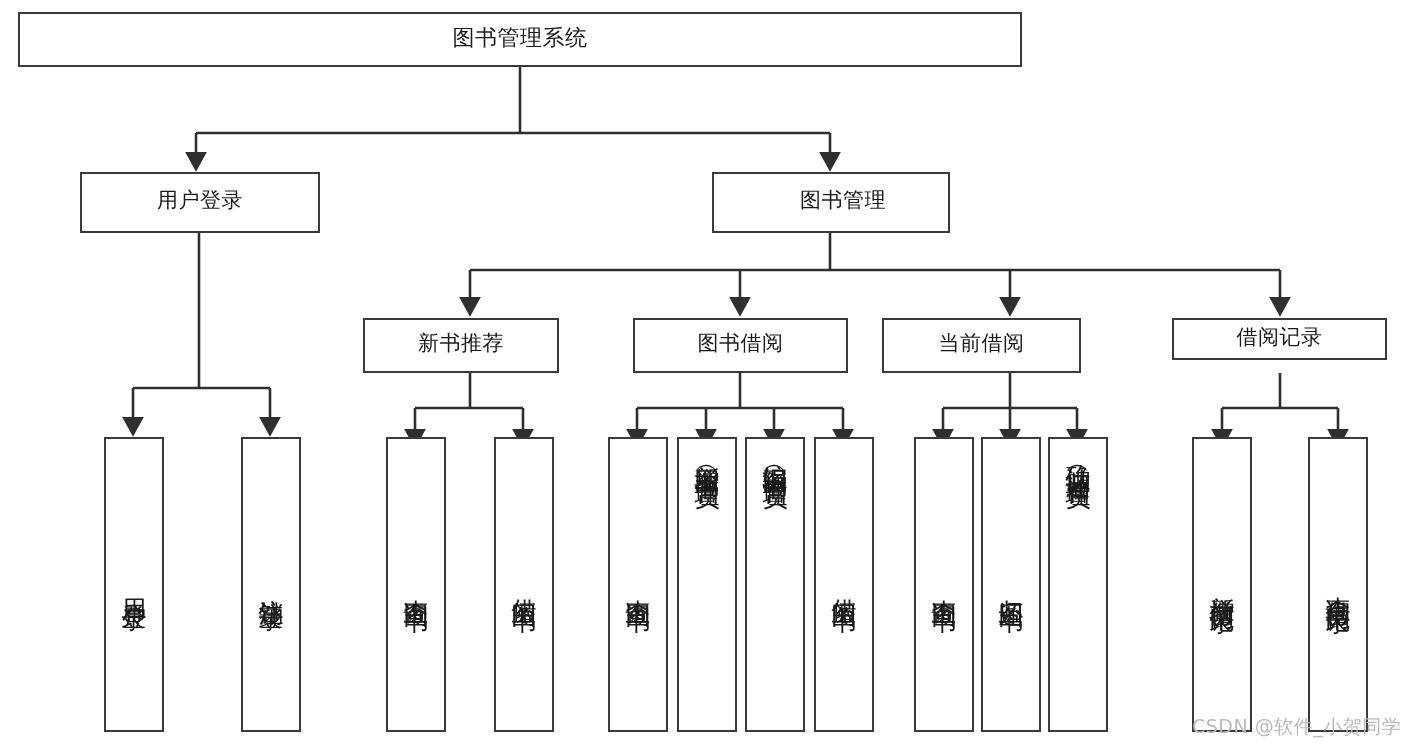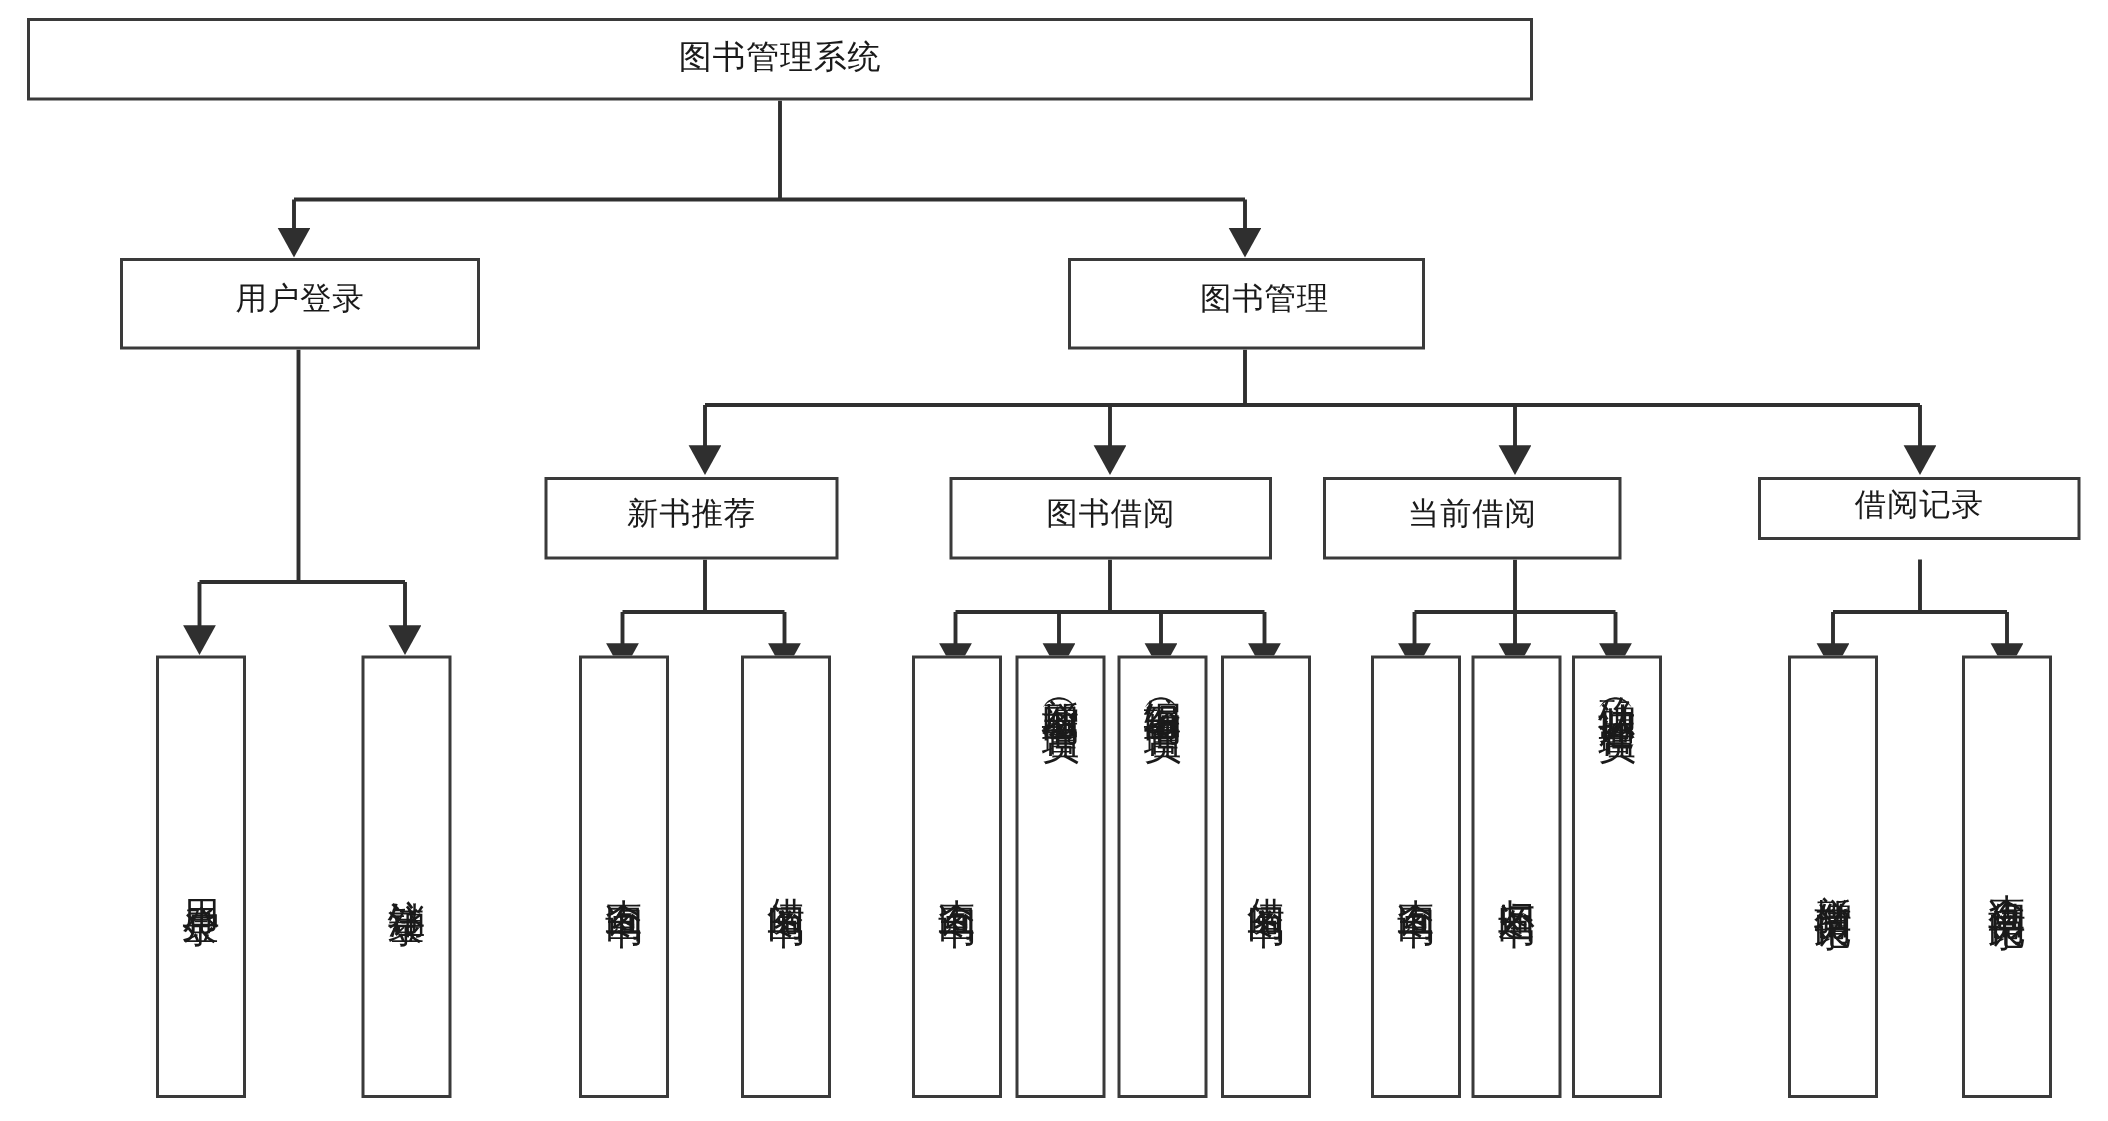--- a/index.html
+++ b/index.html
@@ -204,14 +204,15 @@
   </div>
 
   <div class="node vertical centered" style="left:1192px; top:437px; width:60px; height:295px;">
     <span class="node-label">新增借阅记录</span>
   </div>
 
   <div class="node vertical centered" style="left:1308px; top:437px; width:60px; height:295px;">
     <span class="node-label">查询借阅记录</span>
   </div>
 
+  <div class="watermark" style="left:1192px; top:714px;">CSDN @软件_小贺同学</div>
 
 </div>
 
 </body></html>

